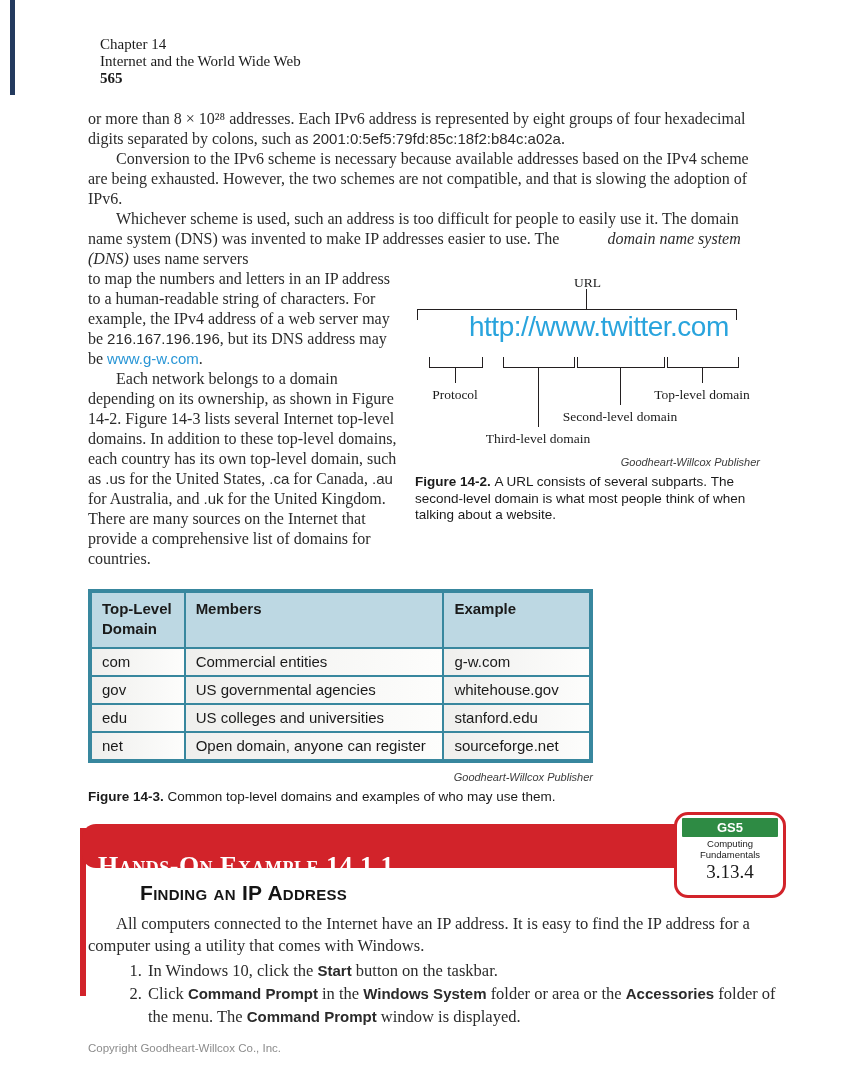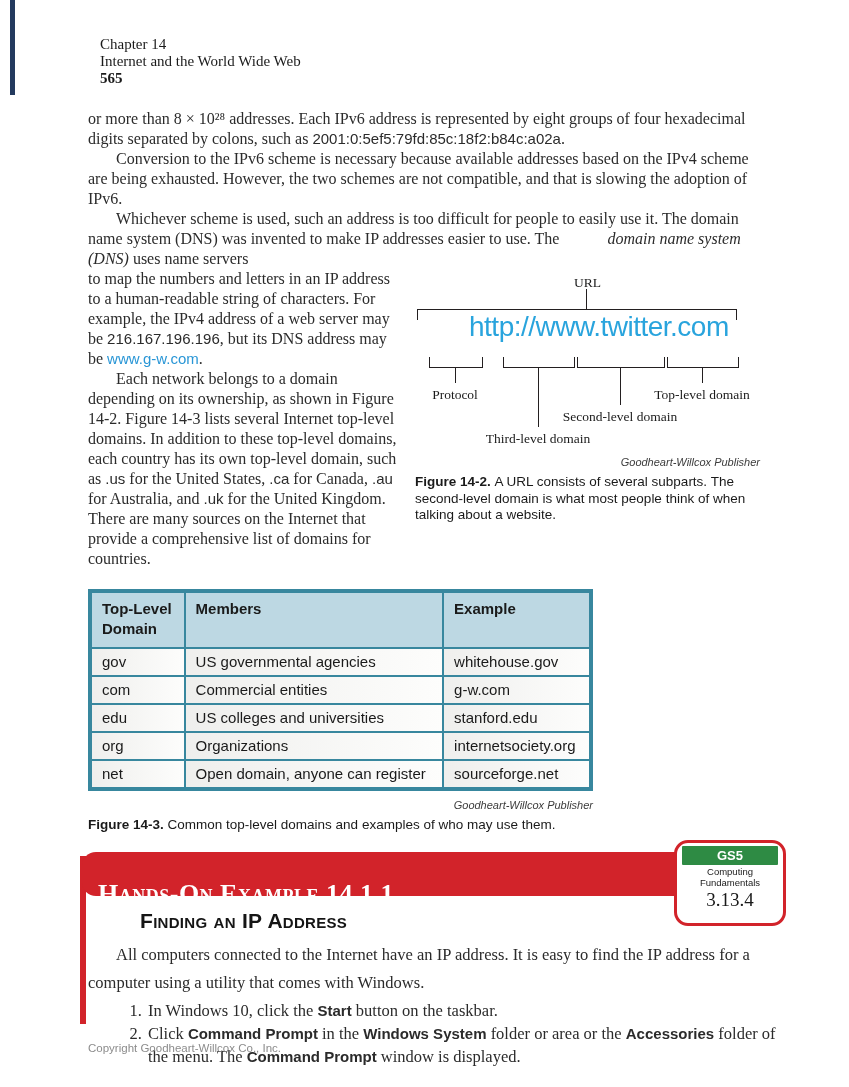--- a/index.html
+++ b/index.html
@@ -54,21 +54,21 @@
   .badge{position:absolute;right:0;top:-12px;width:112px;height:86px;background:#ffffff;
          border:3.5px solid var(--red,#d2232a);border-radius:14px;box-sizing:border-box;
          text-align:center;z-index:2;}
   .badge-green{margin:3px 5px 1px 5px;height:19px;background:var(--green,#2e8b44);color:#fff;
                font-family:"Liberation Sans",sans-serif;font-weight:bold;font-size:13px;
                line-height:19px;border-radius:1px;}
   .badge-org{font-family:"Liberation Sans",sans-serif;font-size:9.5px;color:#1a1a1a;}
   .badge-code{font-family:"Liberation Serif",serif;font-size:19px;color:#1a1a1a;margin-top:1px;}
   .hand-sub{margin:13px 0 8px 52px;font-family:"Liberation Sans",sans-serif;font-weight:bold;
             font-variant:small-caps;font-size:21px;color:#151515;letter-spacing:0.3px;}
-  .hand-intro{font-size:16.5px;line-height:28px;text-indent:28px;margin:0;max-width:690px;}
+  .hand-intro{font-size:16.5px;line-height:22px;text-indent:28px;margin:0;max-width:690px;}
   ol.steps{margin:2px 0 0 0;padding-left:58px;font-size:16.5px;line-height:23px;max-width:690px;}
   ol.steps li{padding-left:2px;}
   
   .footer{position:absolute;left:88px;top:1042px;font-family:"Liberation Sans",sans-serif;
           font-size:11.5px;color:var(--footer_gray,#8c8c8c);}
 </style>
 </head>
 <body>
 
 <div class="page">
@@ -120,38 +120,33 @@
           </colgroup>
         <thead>
           <tr>
             <th>Top-Level Domain</th>
             <th>Members</th>
             <th>Example</th>
           </tr>
         </thead>
         <tbody>
           <tr>
+            <td>com</td>
+            <td>Commercial entities</td>
+            <td>g-w.com</td>
+          </tr>
+          <tr>
             <td>gov</td>
             <td>US governmental agencies</td>
             <td>whitehouse.gov</td>
           </tr>
           <tr>
-            <td>com</td>
-            <td>Commercial entities</td>
-            <td>g-w.com</td>
-          </tr>
-          <tr>
             <td>edu</td>
             <td>US colleges and universities</td>
             <td>stanford.edu</td>
-          </tr>
-          <tr>
-            <td>org</td>
-            <td>Organizations</td>
-            <td>internetsociety.org</td>
           </tr>
           <tr>
             <td>net</td>
             <td>Open domain, anyone can register</td>
             <td>sourceforge.net</td>
           </tr>
         </tbody>
       </table>
       <div class="credit">Goodheart-Willcox Publisher</div>
       <div class="caption"><span class="b">Figure 14-3. </span><span>Common top-level domains and examples of who may use them.</span></div>

